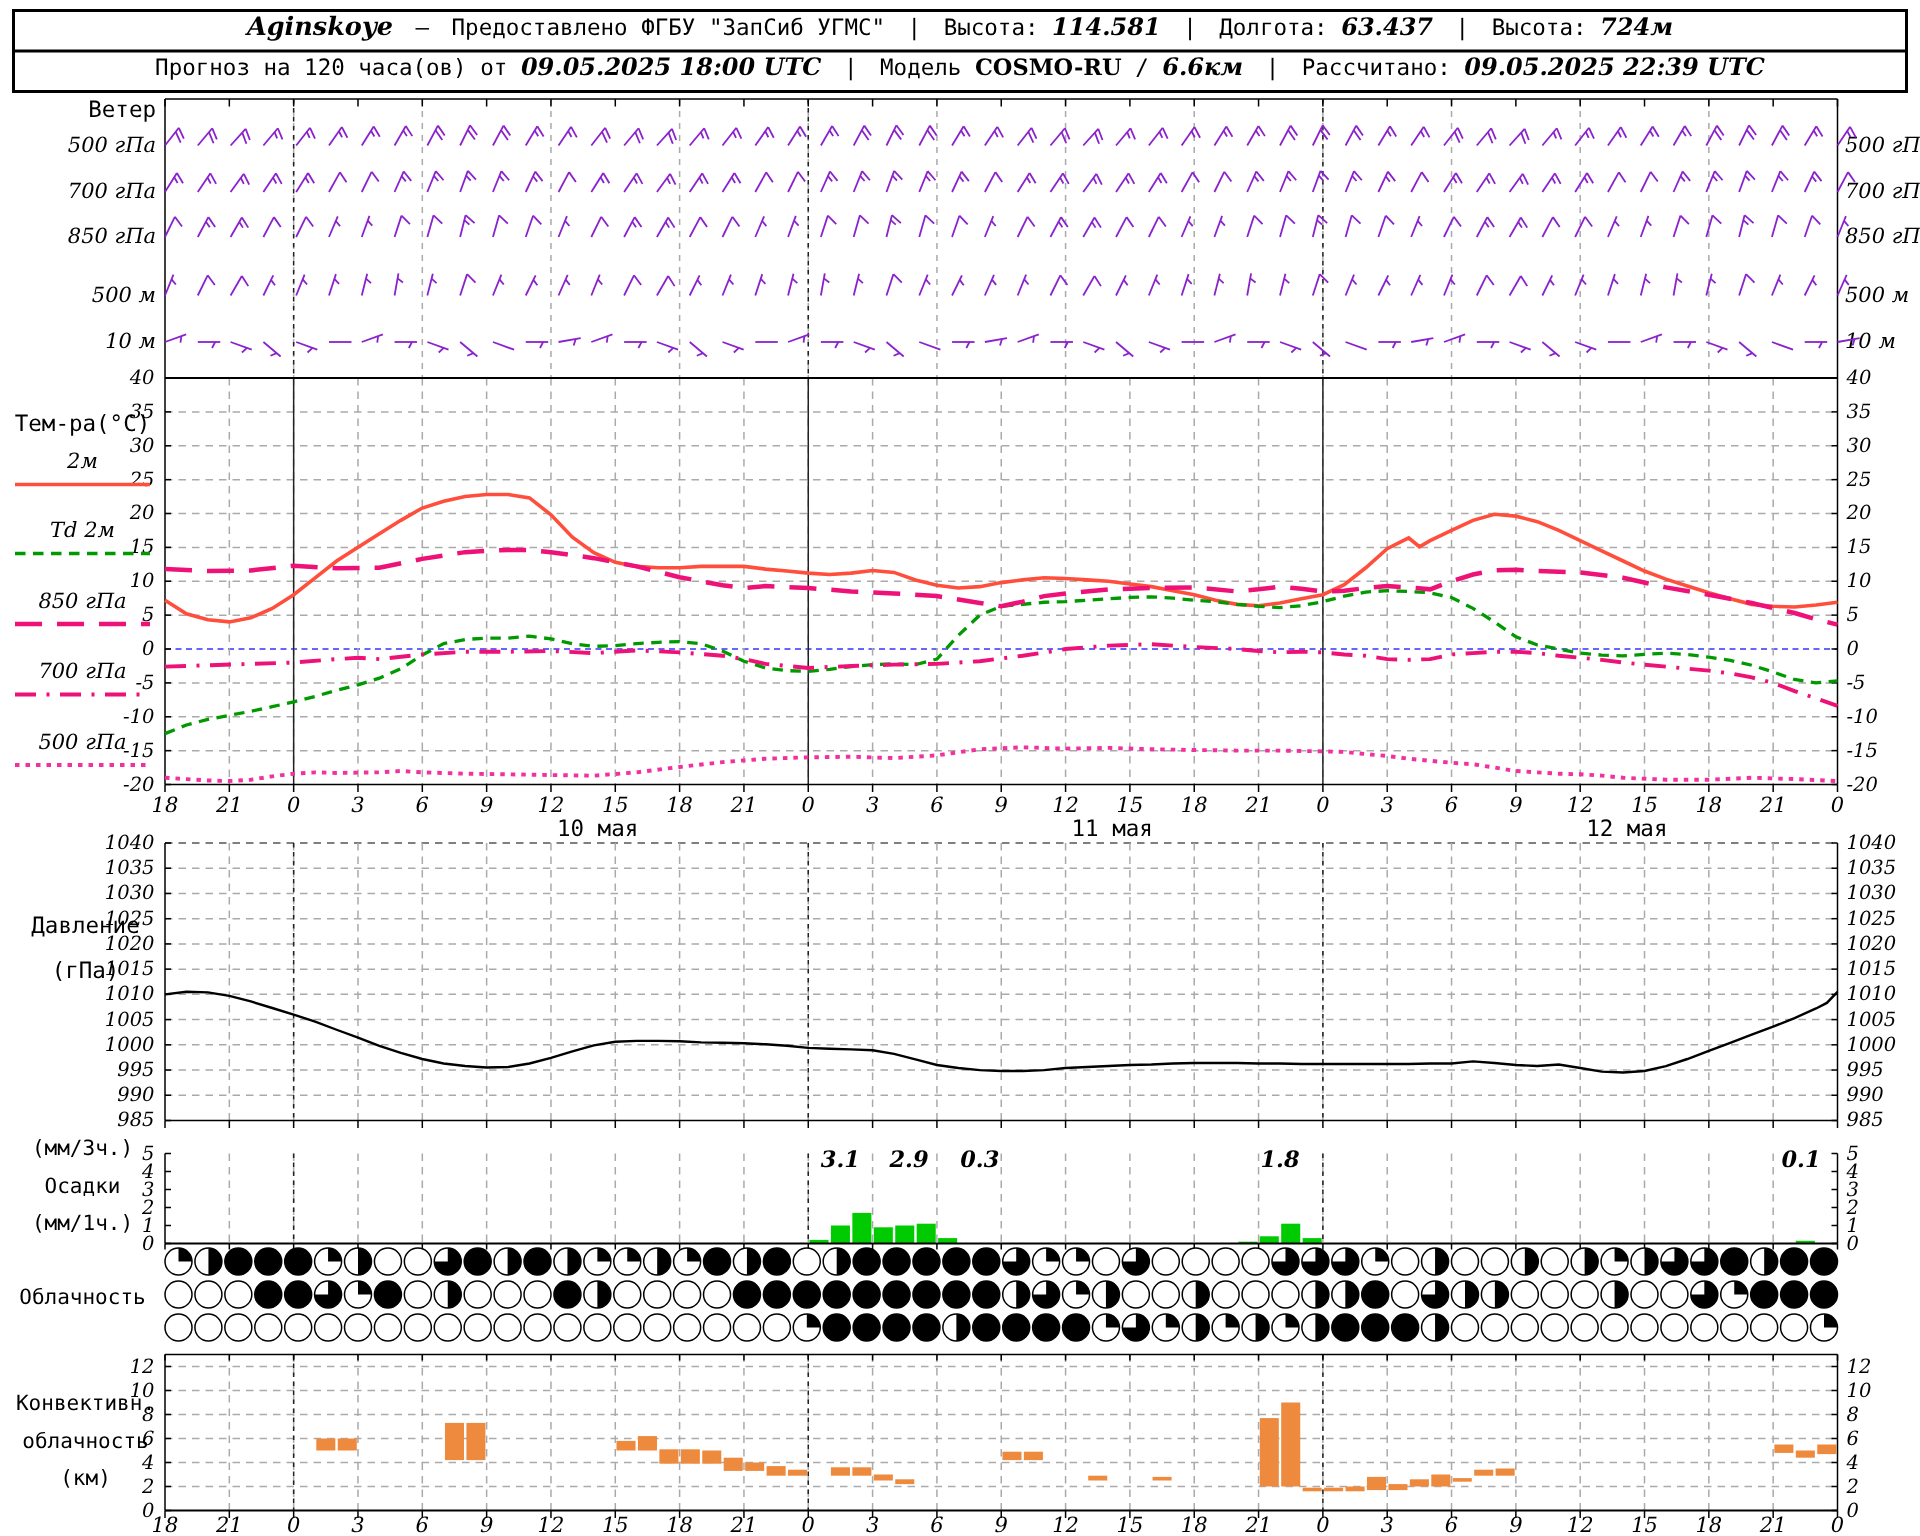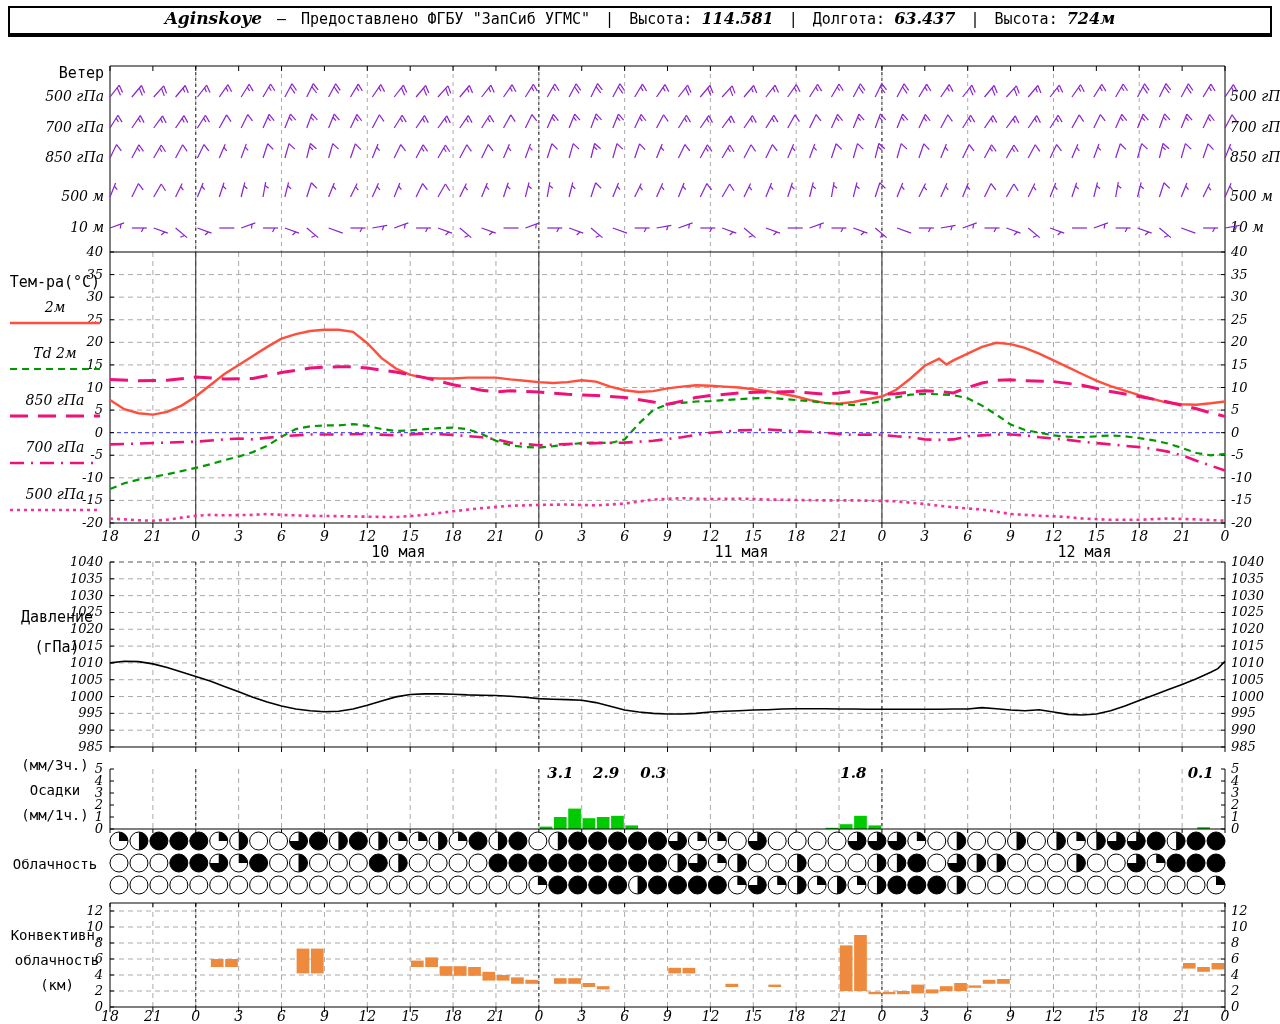--- a/index.html
+++ b/index.html
@@ -29,20 +29,32 @@
       <span>Предоставлено ФГБУ "ЗапСиб УГМС"</span>
       <span class="sep">|</span>
       <span>Высота:</span>
       <span class="val">114.581</span>
       <span class="sep">|</span>
       <span>Долгота:</span>
       <span class="val">63.437</span>
       <span class="sep">|</span>
       <span>Высота:</span>
       <span class="val">724м</span>
+    </div>
+    <div class="hrow">
+      <span>Прогноз на 120 часа(ов) от</span>
+      <span class="val">09.05.2025 18:00 UTC</span>
+      <span class="sep">|</span>
+      <span>Модель</span>
+      <span class="model">COSMO-RU</span>
+      <span>/</span>
+      <span class="val">6.6км</span>
+      <span class="sep">|</span>
+      <span>Рассчитано:</span>
+      <span class="val">09.05.2025 22:39 UTC</span>
     </div>
   </div>
   <svg id="meteo" width="1280" height="1024" viewBox="0 0 1280 1024">
       <g>
         <line x1="195.76923076923077" y1="66" x2="195.76923076923077" y2="252" stroke="#aaaaaa" stroke-width="1" stroke-dasharray="4,4"></line>
         <line x1="281.53846153846155" y1="66" x2="281.53846153846155" y2="252" stroke="#aaaaaa" stroke-width="1" stroke-dasharray="4,4"></line>
         <line x1="367.3076923076923" y1="66" x2="367.3076923076923" y2="252" stroke="#aaaaaa" stroke-width="1" stroke-dasharray="4,4"></line>
         <line x1="453.0769230769231" y1="66" x2="453.0769230769231" y2="252" stroke="#aaaaaa" stroke-width="1" stroke-dasharray="4,4"></line>
         <line x1="538.8461538461538" y1="66" x2="538.8461538461538" y2="252" stroke="#aaaaaa" stroke-width="1" stroke-dasharray="4,4"></line>
         <line x1="624.6153846153846" y1="66" x2="624.6153846153846" y2="252" stroke="#aaaaaa" stroke-width="1" stroke-dasharray="4,4"></line>

